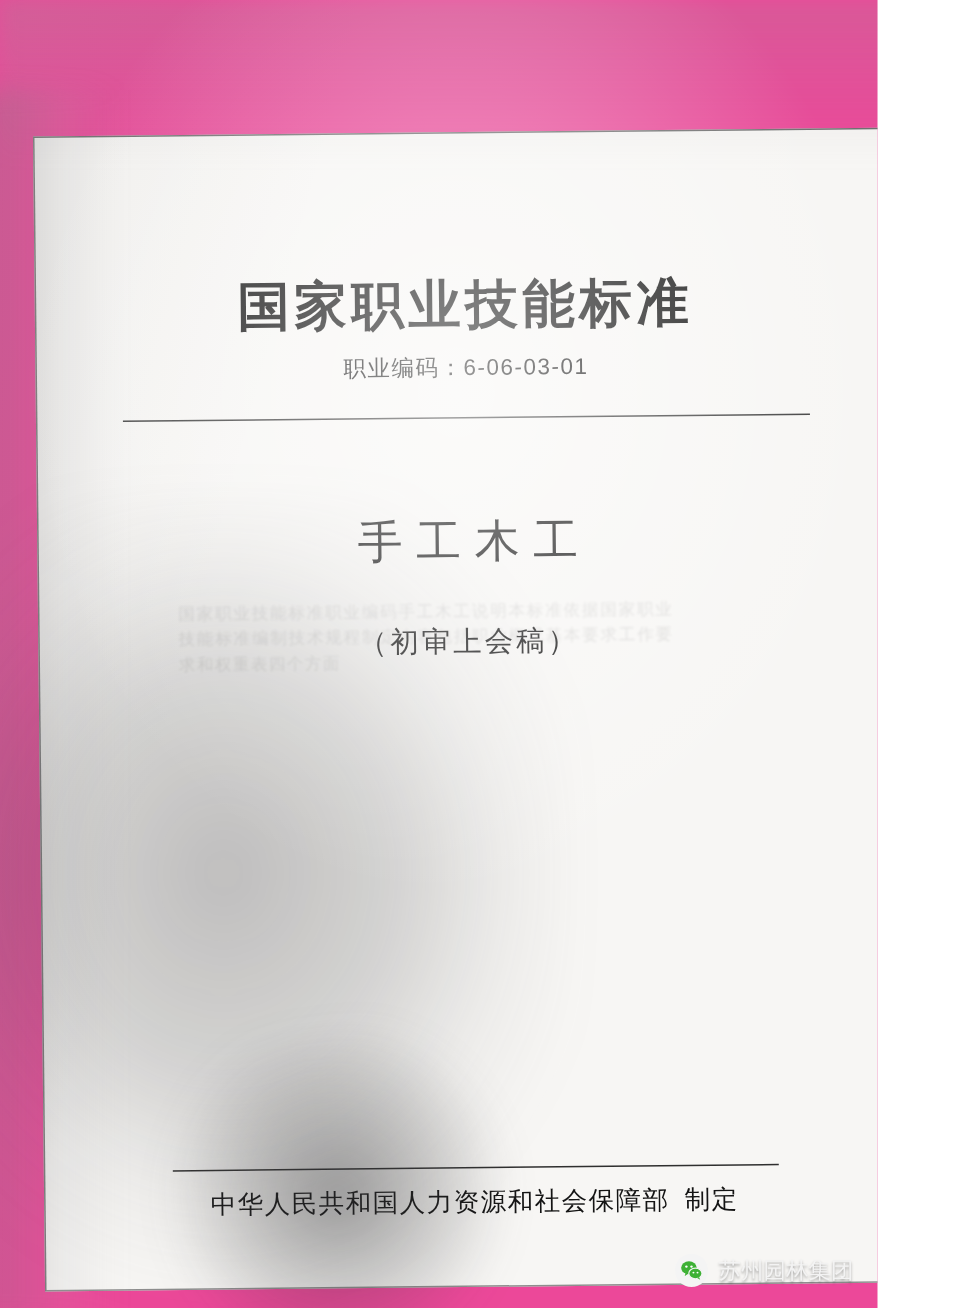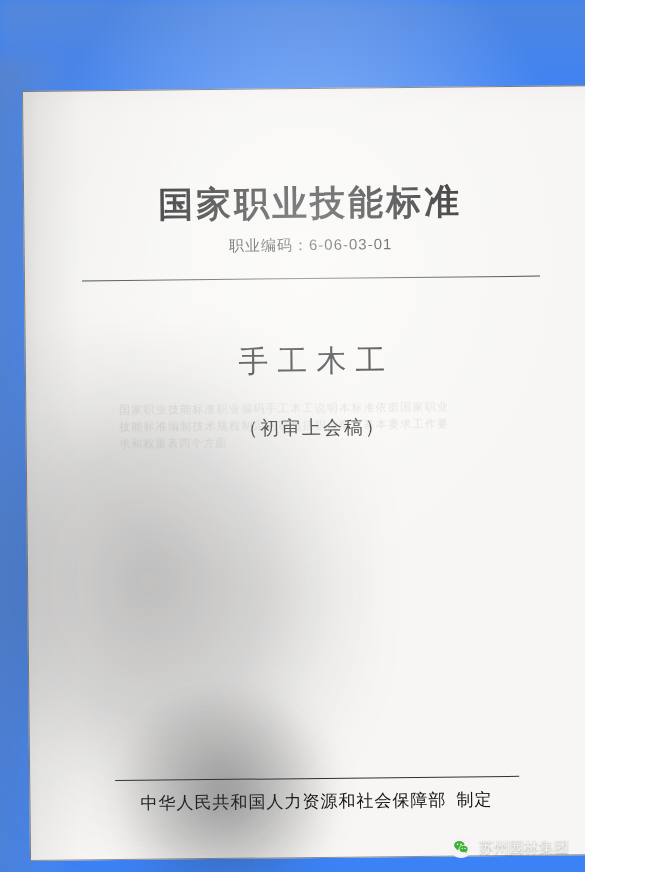--- a/index.html
+++ b/index.html
@@ -12,21 +12,21 @@
     height: 872px;
     overflow: hidden;
     font-family: "Liberation Serif", serif;
   }
 
   
   .photo {
     position: relative;
     width: 585px;
     height: 872px;
-    background: #3b82f6;
+    background: #ec4899;
     overflow: hidden;
   }
 
   
   .photo::after {
     content: "";
     position: absolute;
     inset: 0;
     background:
       radial-gradient(ellipse 70% 55% at 52% 30%, rgba(255,255,255,0.55) 0%, rgba(255,255,255,0.0) 70%),

